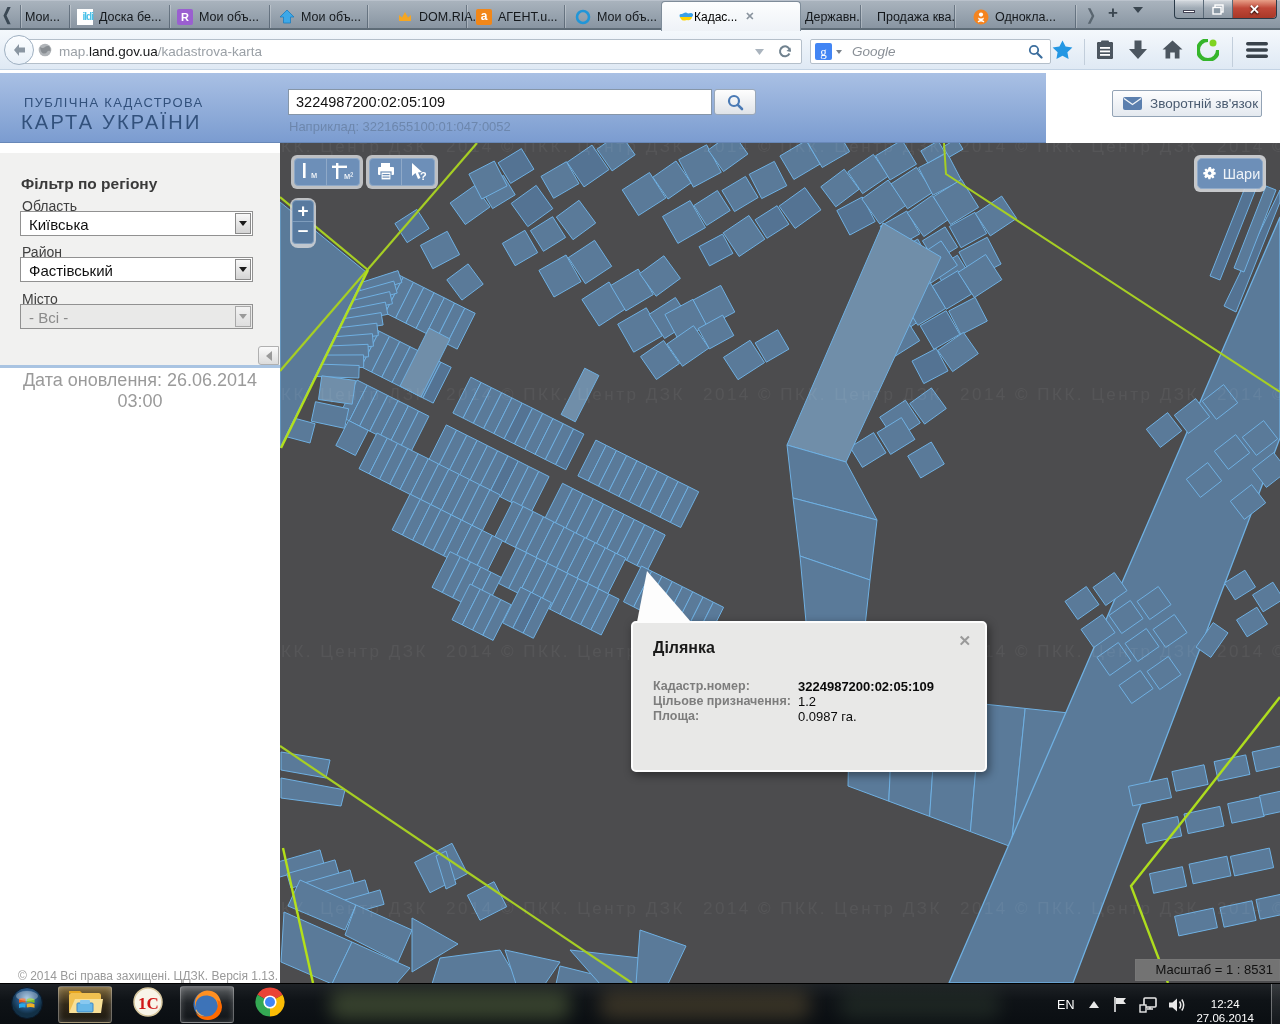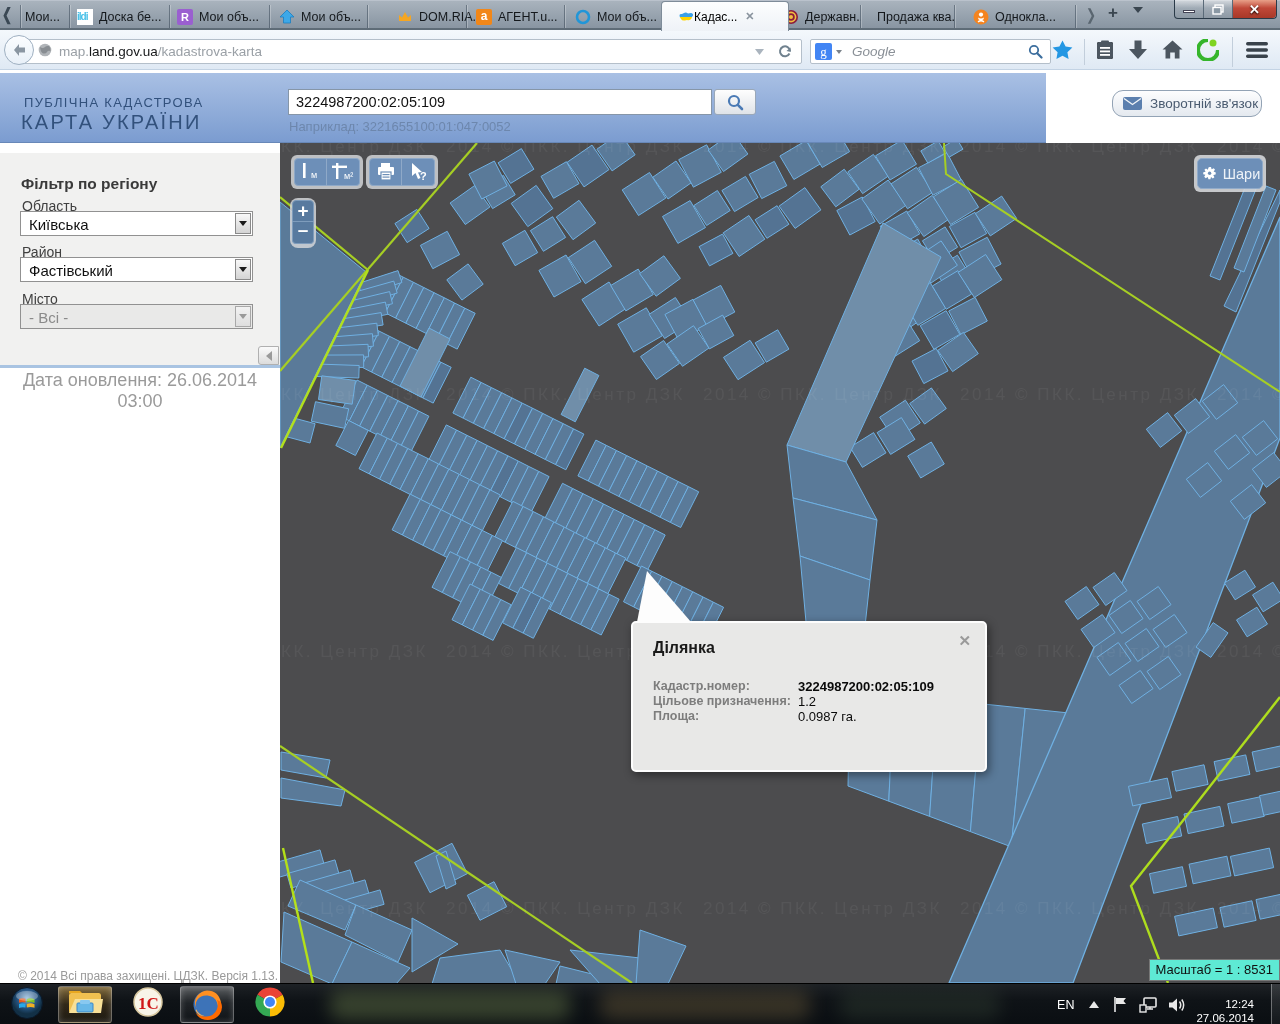--- a/index.html
+++ b/index.html
@@ -8,21 +8,21 @@
 
 #chrome{position:absolute;left:0;top:0;width:1280px;height:73px}
 .tabbar{position:absolute;left:0;top:0;width:1280px;height:30px;
  background:linear-gradient(#a9b3bd,#929eaa 65%,#8793a0);border-top:1px solid #bac2cc}
 .tabbar:after{content:"";position:absolute;left:0;bottom:0;width:100%;height:2px;background:#3c4a56;opacity:.55}
 .tchev{position:absolute;left:2px;top:6px;font-size:12px;color:#3a4854;font-weight:bold;transform:scaleY(1.4)}
 .tsep{position:absolute;top:4px;width:1px;height:23px;background:rgba(40,55,70,.45);box-shadow:1px 0 0 rgba(255,255,255,.25)}
 .tab{position:absolute;top:3px;height:26px;display:flex;align-items:center;overflow:hidden}
 .tab .tx,.tab2 .tx{font-size:12.5px;color:#14181c;margin-left:6px;white-space:nowrap}
 .fav{display:inline-block;width:16px;height:16px;margin-left:9px;flex:0 0 16px}
-.activetab{position:absolute;left:661px;top:0;width:128px;height:30px;display:flex;align-items:center;
+.activetab{position:absolute;left:661px;top:0;width:140px;height:30px;display:flex;align-items:center;
  background:linear-gradient(#fdfefe,#eef2f7);border:1px solid #7e8c99;border-bottom:none;border-radius:4px 4px 0 0;z-index:3}
 .activetab .tclose{margin-left:8px;color:#8a949e;font-size:11px;font-weight:bold}
 .navbar{position:absolute;left:0;top:30px;width:1280px;height:40px;
  background:linear-gradient(#f4f8fc,#dfe9f4);border-bottom:1px solid #c3d3e4}
 .backbtn{position:absolute;left:4px;top:5px;width:30px;height:30px;border-radius:50%;
  background:linear-gradient(#fbfdff,#e8f0f8);border:1px solid #9fb0c1;z-index:2;
  display:flex;align-items:center;justify-content:center}
 .backbtn svg{display:block}
 .urlbar{position:absolute;left:19px;top:9px;width:783px;height:25px;background:#fff;
  border:1px solid #b4bfca;border-radius:2px;display:flex;align-items:center}
@@ -43,21 +43,21 @@
 #page{position:absolute;left:0;top:73px;width:1280px;height:910px;background:#fff}
 #phead{position:absolute;left:0;top:0;width:1046px;height:70px;
  background:linear-gradient(#a9c0e4,#7b9cd0);border-bottom:1px solid #6888b8}
 .logo1{position:absolute;left:24px;top:22px;font-size:13px;letter-spacing:1.3px;color:#32517c}
 .logo2{position:absolute;left:21px;top:38px;font-size:20px;letter-spacing:2.2px;color:#32517c}
 .searchin{position:absolute;left:288px;top:16px;width:424px;height:26px;background:#fff;
  border:1px solid #8696a8;font-size:14.5px;color:#111;padding-left:7px;line-height:24px}
 .sbtn{position:absolute;left:714px;top:16px;width:42px;height:26px;border-radius:3px;
  background:linear-gradient(#fefefe,#dfe3e8);border:1px solid #9aa8b8;display:flex;align-items:center;justify-content:center}
 .exmpl{position:absolute;left:289px;top:46px;font-size:13px;color:#6d87ad}
-.fbbtn{position:absolute;left:1112px;top:17px;width:150px;height:27px;border-radius:11px;
+.fbbtn{position:absolute;left:1112px;top:17px;width:150px;height:27px;border-radius:2px;
  background:linear-gradient(#fdfdfe,#e4e9ef);border:1px solid #93a3b5;display:flex;align-items:center;color:#4a5b70;font-size:13.5px}
 .fbbtn svg{margin:0 8px 0 10px}
 
 
 #sidebar{position:absolute;left:0;top:78px;width:280px;height:1008px;background:#fff}
 #fpanel{position:absolute;left:0;top:2px;width:280px;height:215px;background:#f1f1f0;border-bottom:3px solid #a9c4e2}
 .ftitle{position:absolute;left:21px;top:22px;font-size:15.5px;font-weight:bold;color:#3a3a3a}
 .flabel{position:absolute;left:22px;font-size:14px;color:#404040}
 .fsel{position:absolute;left:20px;width:233px;height:25px;background:#fff;border:1px solid #919191}
 .fsel .val{position:absolute;left:8px;top:4px;font-size:15px;color:#101010}
@@ -78,55 +78,55 @@
 .mbtn{width:33px;height:28px;background:#6d8fb8;border:1px solid #8fa9c8;display:flex;align-items:center;justify-content:center}
 .mbtn.l{border-radius:4px 0 0 4px}
 .mbtn.r{border-radius:0 4px 4px 0;border-left:none}
 .zoomct{position:absolute;left:10px;top:55px;width:26px;height:50px;background:rgba(210,213,216,.85);border-radius:8px;padding:2px}
 .zbtn{width:22px;height:22px;background:#587a9f;color:#fff;text-align:center;border:1px solid #7e9cbc;font-size:19px;line-height:19px;font-weight:bold}
 .zbtn.t{border-radius:4px 4px 0 0}
 .zbtn.b{border-radius:0 0 4px 4px;border-top:none;line-height:16px}
 .layers{position:absolute;left:914px;top:12px;border-radius:6px;background:rgba(215,218,221,.88);padding:3px}
 .layersb{width:66px;height:31px;background:#6d8fb8;border:1px solid #91abca;border-radius:5px;display:flex;align-items:center;justify-content:center;color:#eef3f8;font-size:14.5px}
 .layersb svg{margin-right:6px}
-.scalebox{position:absolute;right:0;bottom:2px;background:#5eead4;border:1px solid #777;font-size:13px;color:#111;padding:2px 6px 3px 6px}
+.scalebox{position:absolute;right:0;bottom:2px;background:#737373;border:1px solid #777;font-size:13px;color:#111;padding:2px 6px 3px 20px}
 
 
 #popup{position:absolute;left:351px;top:478px;width:356px;height:151px;background:#e8e8e7;
  border:2px solid #fdfdfd;border-radius:5px;box-shadow:2px 3px 10px rgba(0,0,0,.45);z-index:5}
 #ptr{position:absolute;left:354px;top:428px;z-index:6}
 .ptitle{position:absolute;left:20px;top:16px;font-size:16px;font-weight:bold;color:#1a1a1a}
 .pclose{position:absolute;right:14px;top:9px;font-size:15px;color:#9a9a9a;font-weight:bold}
 .prow{position:absolute;left:20px;font-size:12.5px;font-weight:bold;color:#7d7d7d}
 .pval{position:absolute;left:165px;font-size:13px;color:#0a0a0a}
 
 
 #taskbar{position:absolute;left:0;top:983px;width:1280px;height:41px;
  background:linear-gradient(#1d2125,#0f1317 40%,#0a0e12);border-top:1px solid #000;overflow:hidden}
 .tbblur{position:absolute;top:6px;height:30px;filter:blur(9px);border-radius:10px}
 .tbtn{position:absolute;top:2px;width:54px;height:37px;border-radius:3px;display:flex;align-items:flex-start;justify-content:center}
 .tbtn.hl{background:linear-gradient(rgba(255,255,255,.28),rgba(255,255,255,.08) 45%,rgba(255,255,255,.02));border:1px solid rgba(255,255,255,.35);box-shadow:inset 0 0 6px rgba(255,255,255,.25)}
 .tray{position:absolute;right:0;top:0;height:41px;display:flex;align-items:center;color:#fff}
 .tray svg{flex:0 0 auto}
-.clock{text-align:right;font-size:11.5px;color:#fff;line-height:14px;margin:12px 26px 0 10px}
+.clock{text-align:center;font-size:11.5px;color:#fff;line-height:14px;margin:12px 26px 0 10px}
 .sdesk{position:absolute;right:0;top:0;width:9px;height:41px;background:linear-gradient(rgba(255,255,255,.12),rgba(255,255,255,.04));border-left:1px solid rgba(255,255,255,.35)}
 </style></head>
 <body>
 <div id="screen">
 <div id="chrome">
 
 <div class="tabbar">
   <div class="tchev">❮</div>
   <div class="tsep" style="left:20px"></div>
   <div class="tab" style="left:21px;width:49px">
           <span class="tx" style="margin-left:4px">Мои...</span>
         </div>
   <div class="tsep" style="left:69px"></div>
   <div class="tab" style="left:70px;width:100px">
-    <span class="fav" style="margin-left:7px;background:#fff;color:#49c0e8;font-weight:bold;font-size:10px;text-align:left;line-height:16px;letter-spacing:-1px">ildi</span>
+    <span class="fav" style="margin-left:7px;background:#fff;color:#49c0e8;font-weight:bold;font-size:10px;text-align:right;line-height:16px;letter-spacing:-1px">ildi</span>
           <span class="tx">Доска бе...</span>
         </div>
   <div class="tsep" style="left:169px"></div>
   <div class="tab" style="left:170px;width:100px">
     <span class="fav" style="margin-left:7px;background:#9a5fd0;color:#fff;font-weight:bold;font-size:11px;text-align:center;line-height:16px;border-radius:2px">R</span>
           <span class="tx">Мои объ...</span>
         </div>
   <div class="tsep" style="left:269px"></div>
   <div class="tab" style="left:270px;width:98px">
     <span class="fav" style="margin-left:9px"><svg width="16" height="16" viewBox="0 0 16 16">

